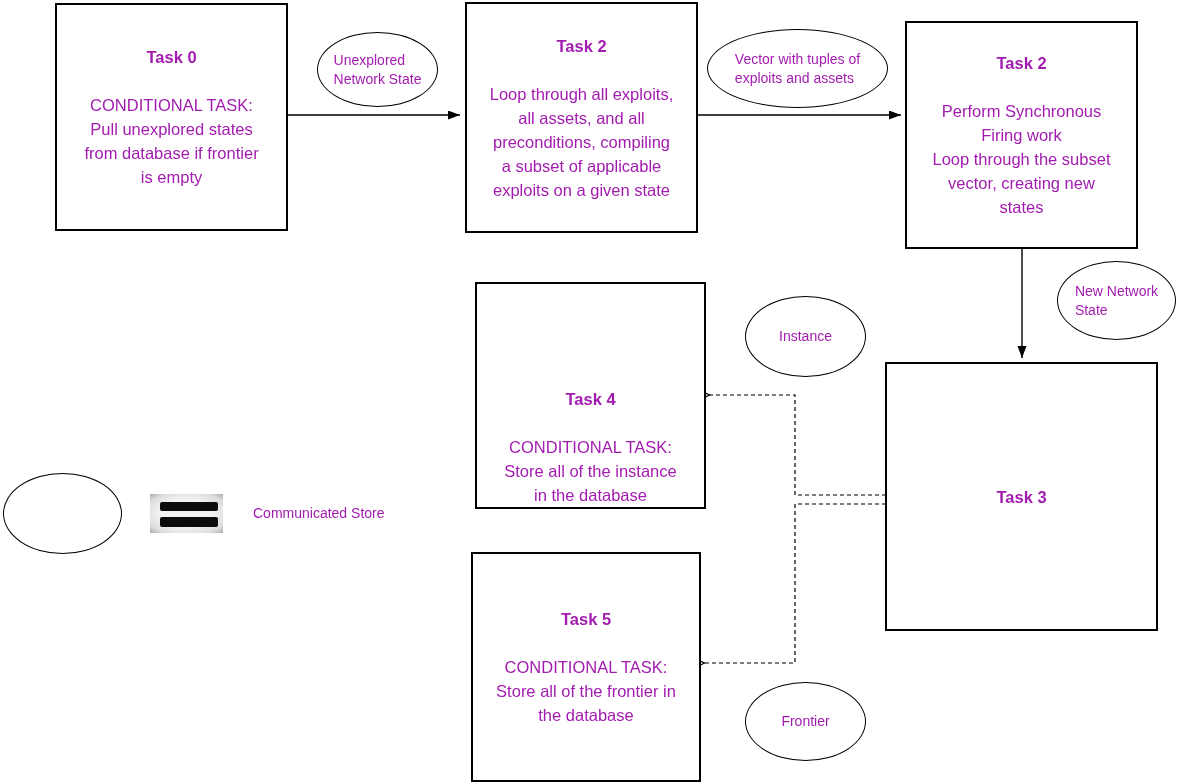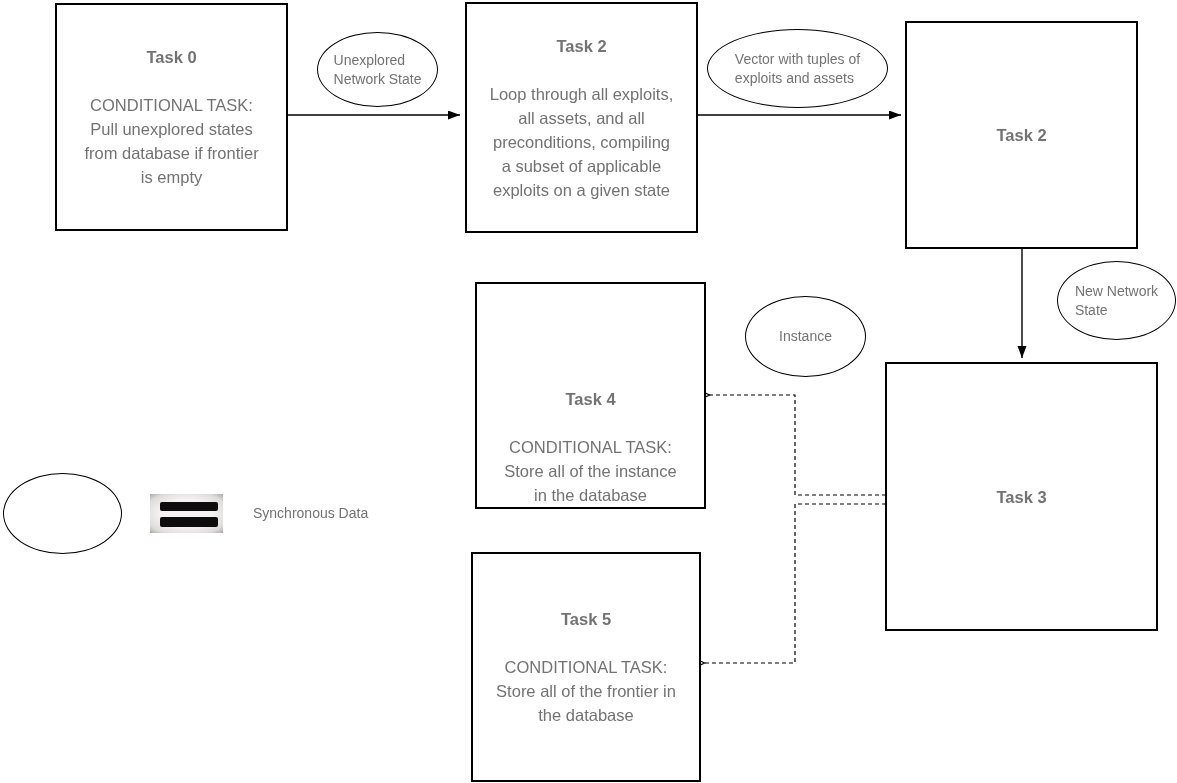--- a/index.html
+++ b/index.html
@@ -2,21 +2,21 @@
 <html><head>
 <meta charset="utf-8">
 <style>
   html, body { margin: 0; padding: 0; background: #ffffff; }
   .canvas {
     position: relative;
     width: 1177px;
     height: 783px;
     background: #ffffff;
     font-family: "Liberation Sans", sans-serif;
-    color: #737373;
+    color: #a21caf;
     overflow: hidden;
   }
   .task-box {
     position: absolute;
     box-sizing: border-box;
     background: #ffffff;
     border: 2px solid #000000;
     display: flex;
     flex-direction: column;
     align-items: center;
@@ -109,20 +109,25 @@
     <div class="box-title">Task 2</div>
     <div class="box-body">Loop through all exploits,
 all assets, and all
 preconditions, compiling
 a subset of applicable
 exploits on a given state</div>
   </div>
 
   <div class="task-box" style="left:905px; top:3px; width:233px; height:228px;margin-top:18px;">
     <div class="box-title">Task 2</div>
+    <div class="box-body">Perform Synchronous
+Firing work
+Loop through the subset
+vector, creating new
+states</div>
   </div>
 
   <div class="task-box" style="left:885px; top:362px; width:273px; height:269px;">
     <div class="box-title">Task 3</div>
   </div>
 
   <div class="task-box" style="left:475px; top:282px; width:231px; height:227px;justify-content:flex-end;">
     <div class="box-title">Task 4</div>
     <div class="box-body">CONDITIONAL TASK:
 Store all of the instance
@@ -140,23 +145,24 @@
 Network State</div>
 
   <div class="data-ellipse" style="left:707px; top:29px; width:181px; height:79px;">Vector with tuples of
 exploits and assets</div>
 
   <div class="data-ellipse" style="left:1057px; top:261px; width:119px; height:79px;">New Network
 State</div>
 
   <div class="data-ellipse" style="left:745px; top:296px; width:121px; height:81px;">Instance</div>
 
+  <div class="data-ellipse" style="left:745px; top:682px; width:121px; height:79px;">Frontier</div>
 
   <div class="data-ellipse" style="left:3px; top:473px; width:119px; height:81px;"></div>
 
   <div class="equals-icon">
     <div class="equals-bar top"></div>
     <div class="equals-bar bottom"></div>
   </div>
 
-  <div class="legend-label">Synchronous Data</div>
+  <div class="legend-label">Communicated Store</div>
 
 </div>
 
 </body></html>

